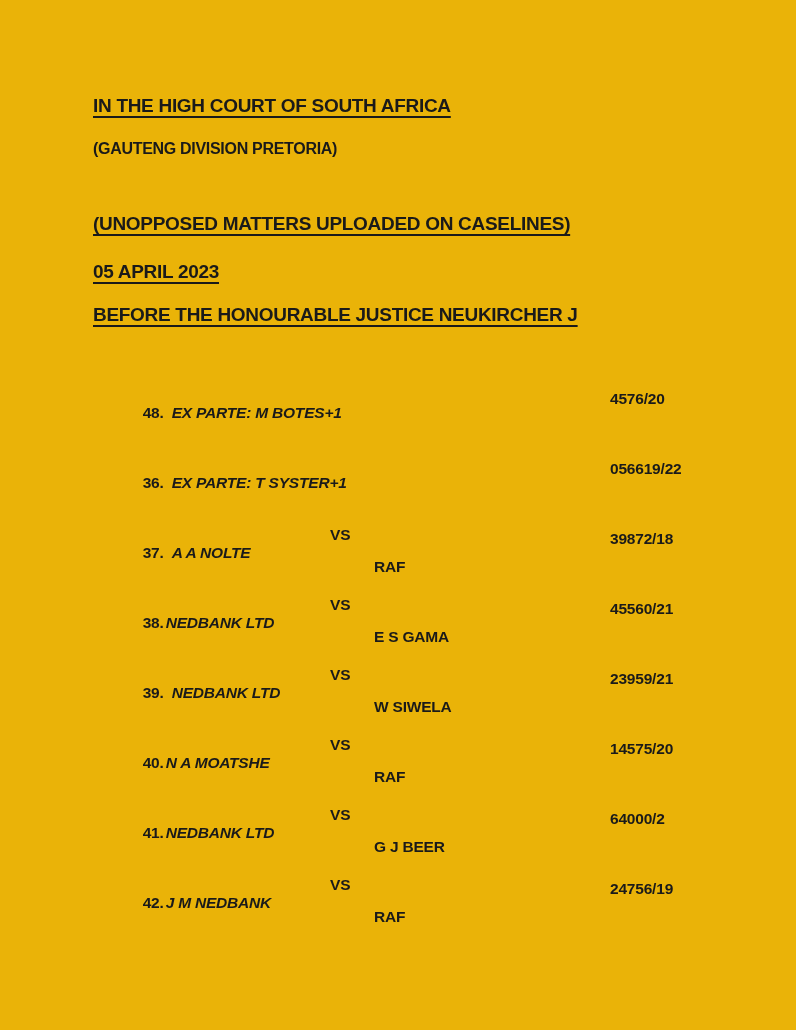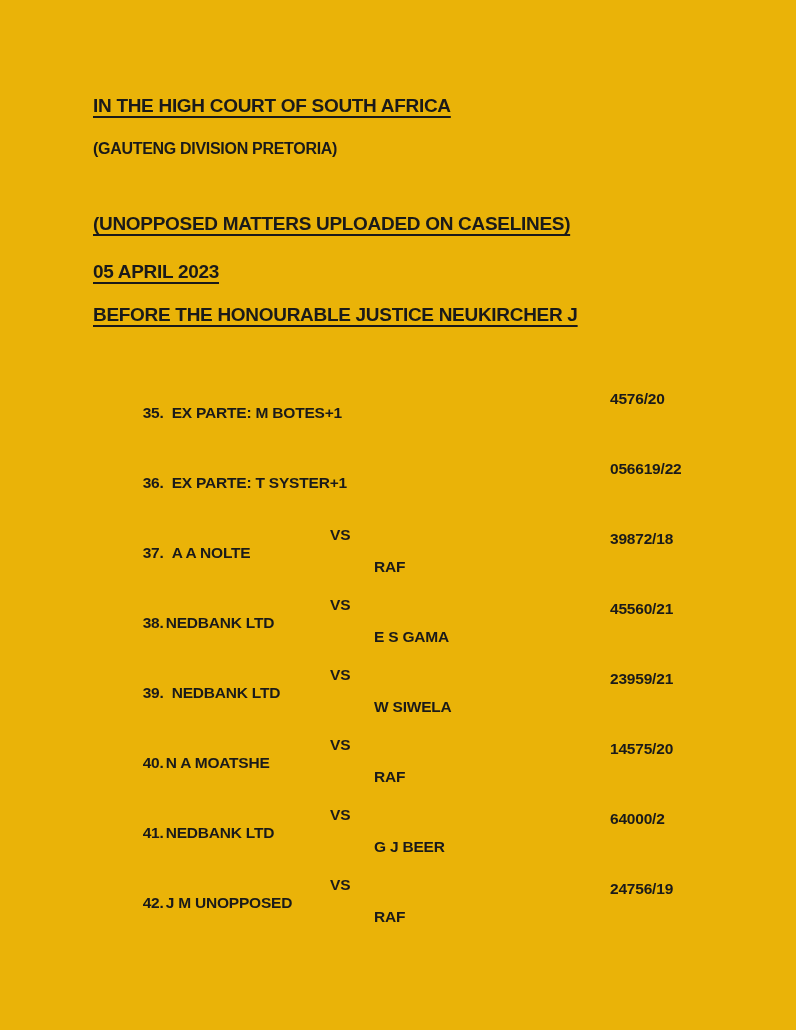--- a/index.html
+++ b/index.html
@@ -63,21 +63,21 @@
   .row-6 { top: 806px; }
   .row-7 { top: 876px; }
 
   .num {
     display: inline-block;
     width: 29px;
   }
   .case-row.tight .num {
     width: 23px;
   }
-  .party1 { display: inline-block; }
+  .party1 { display: inline-block; font-style: italic; }
   .vs {
     position: absolute;
     left: 212px;
     top: 0;
   }
   .party2 {
     position: absolute;
     left: 256px;
     top: 0;
     margin-top: 32px;
@@ -95,21 +95,21 @@
 
   <div class="hline big underlined h-court">IN THE HIGH COURT OF SOUTH AFRICA</div>
   <div class="hline small h-div">(GAUTENG DIVISION PRETORIA)</div>
   <div class="hline big underlined h-matters">(UNOPPOSED MATTERS UPLOADED ON CASELINES)</div>
   <div class="hline big underlined h-date">05 APRIL 2023</div>
   <div class="hline big underlined h-judge">BEFORE THE HONOURABLE JUSTICE NEUKIRCHER J</div>
 
   <div class="case-list">
 
     <div class="case-row row-0">
-      <span class="num">35.</span><span class="party1">EX PARTE: M BOTES+1</span>
+      <span class="num">48.</span><span class="party1">EX PARTE: M BOTES+1</span>
       <span class="vs"></span>
       <span class="party2"></span>
       <span class="caseno">4576/20</span>
     </div>
 
     <div class="case-row row-1">
       <span class="num">36.</span><span class="party1">EX PARTE: T SYSTER+1</span>
       <span class="vs"></span>
       <span class="party2"></span>
       <span class="caseno">056619/22</span>
@@ -144,20 +144,20 @@
     </div>
 
     <div class="case-row row-6 tight">
       <span class="num">41.</span><span class="party1">NEDBANK LTD</span>
       <span class="vs">VS</span>
       <span class="party2">G J BEER</span>
       <span class="caseno">64000/2</span>
     </div>
 
     <div class="case-row row-7 tight">
-      <span class="num">42.</span><span class="party1">J M UNOPPOSED</span>
+      <span class="num">42.</span><span class="party1">J M NEDBANK</span>
       <span class="vs">VS</span>
       <span class="party2">RAF</span>
       <span class="caseno">24756/19</span>
     </div>
 
   </div>
 </div>
 
 </body></html>

